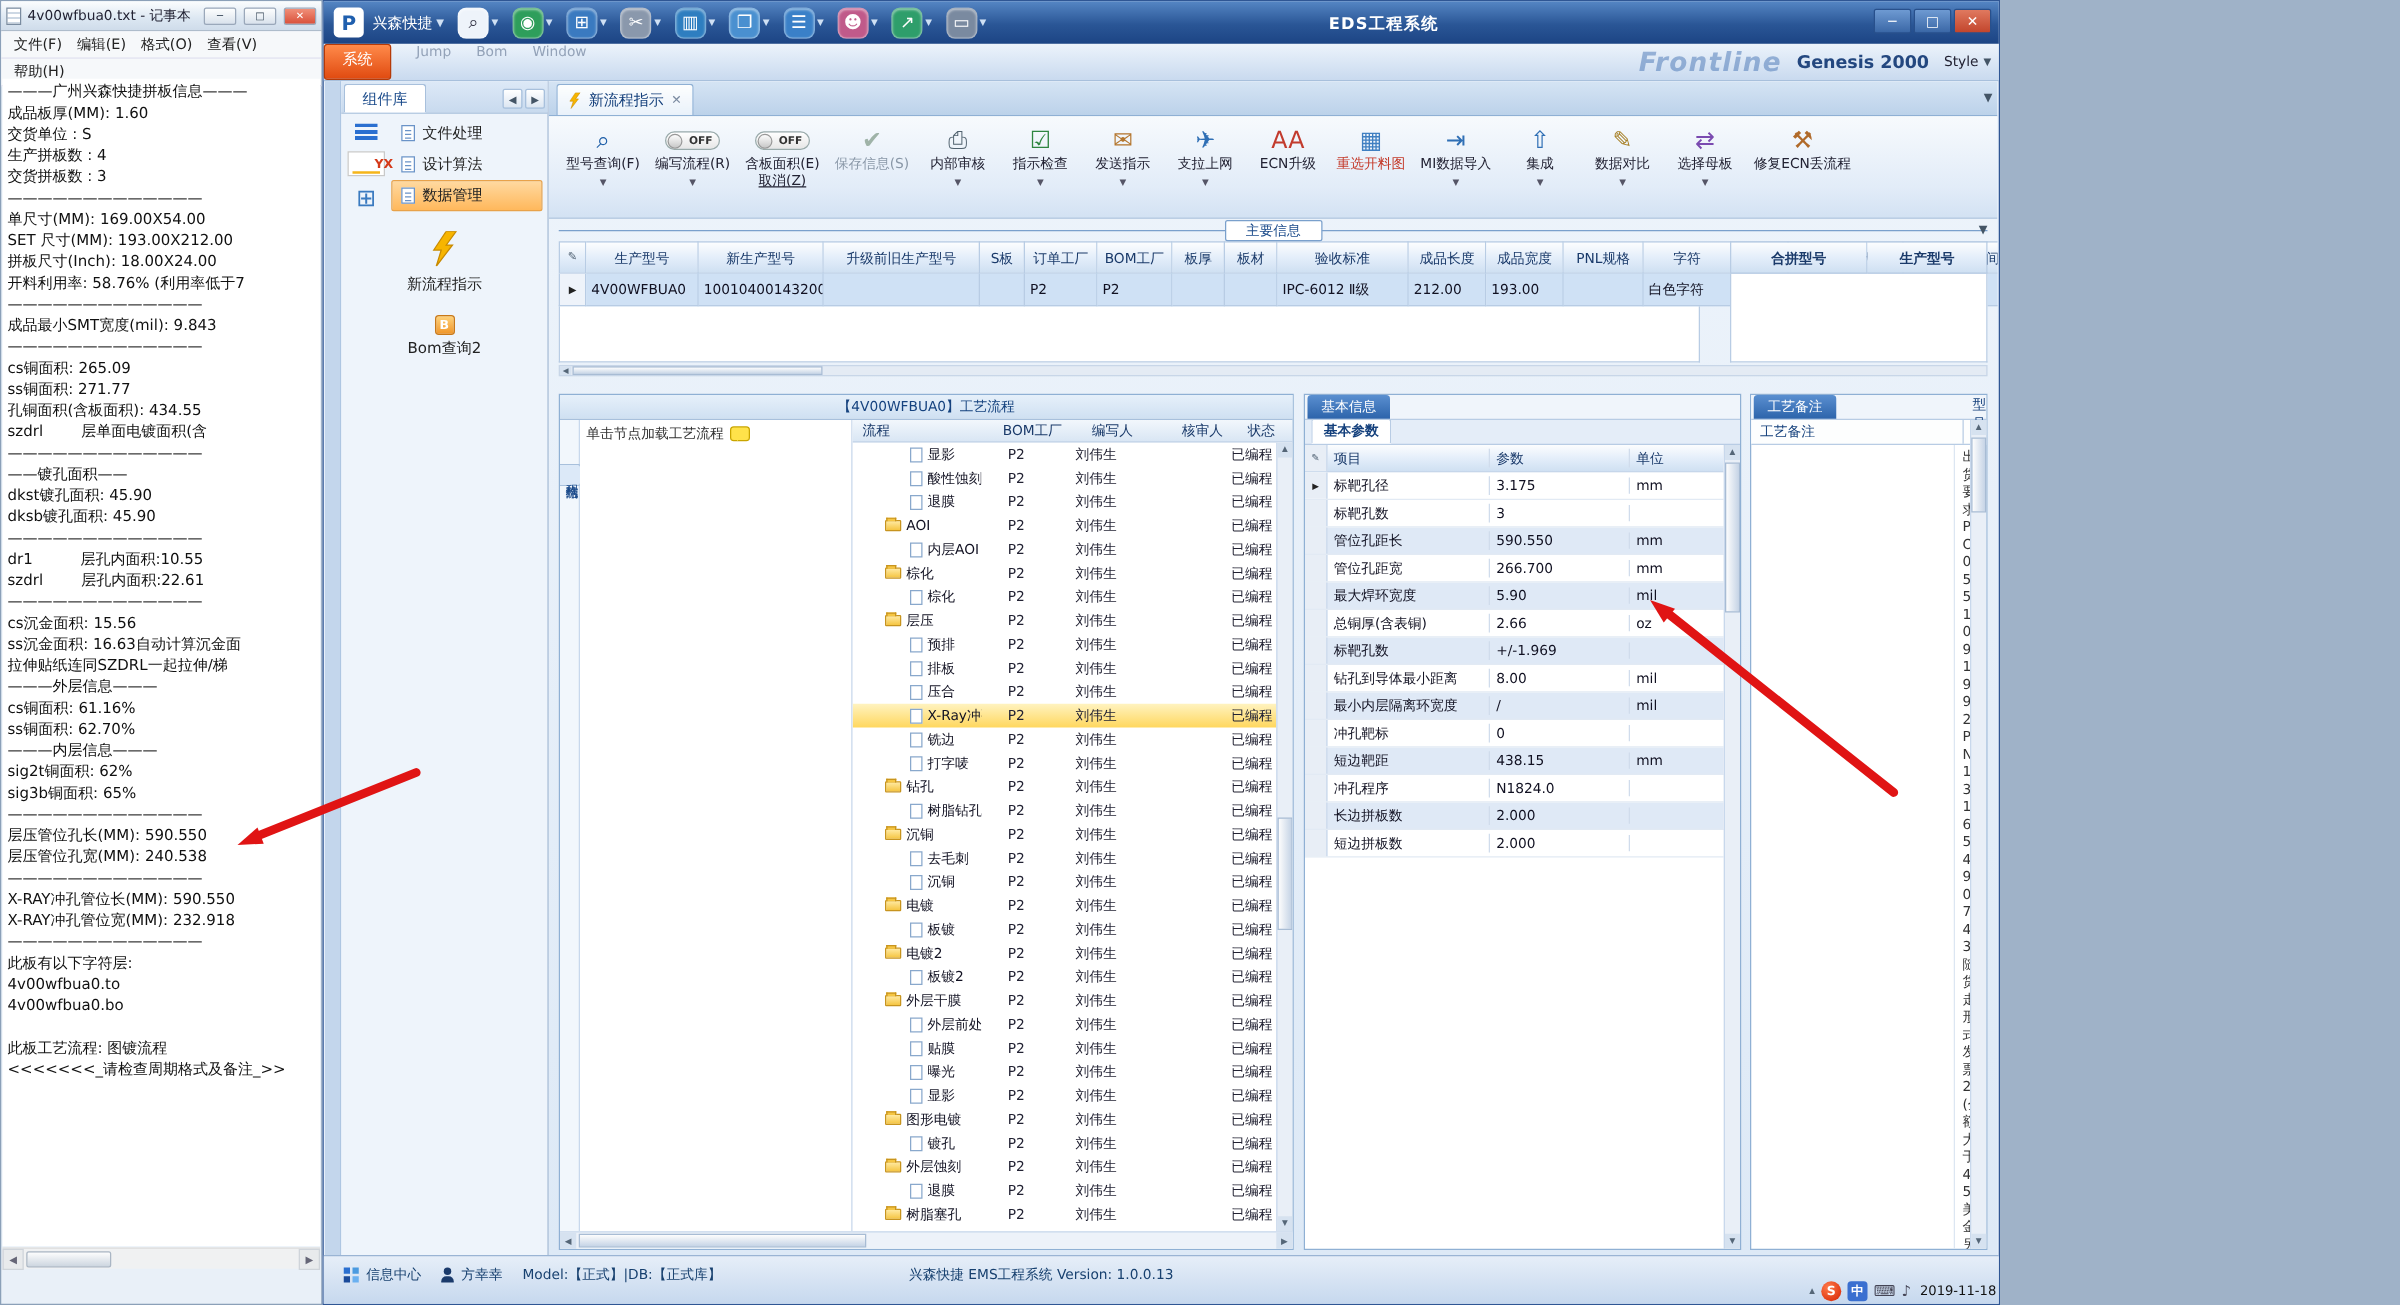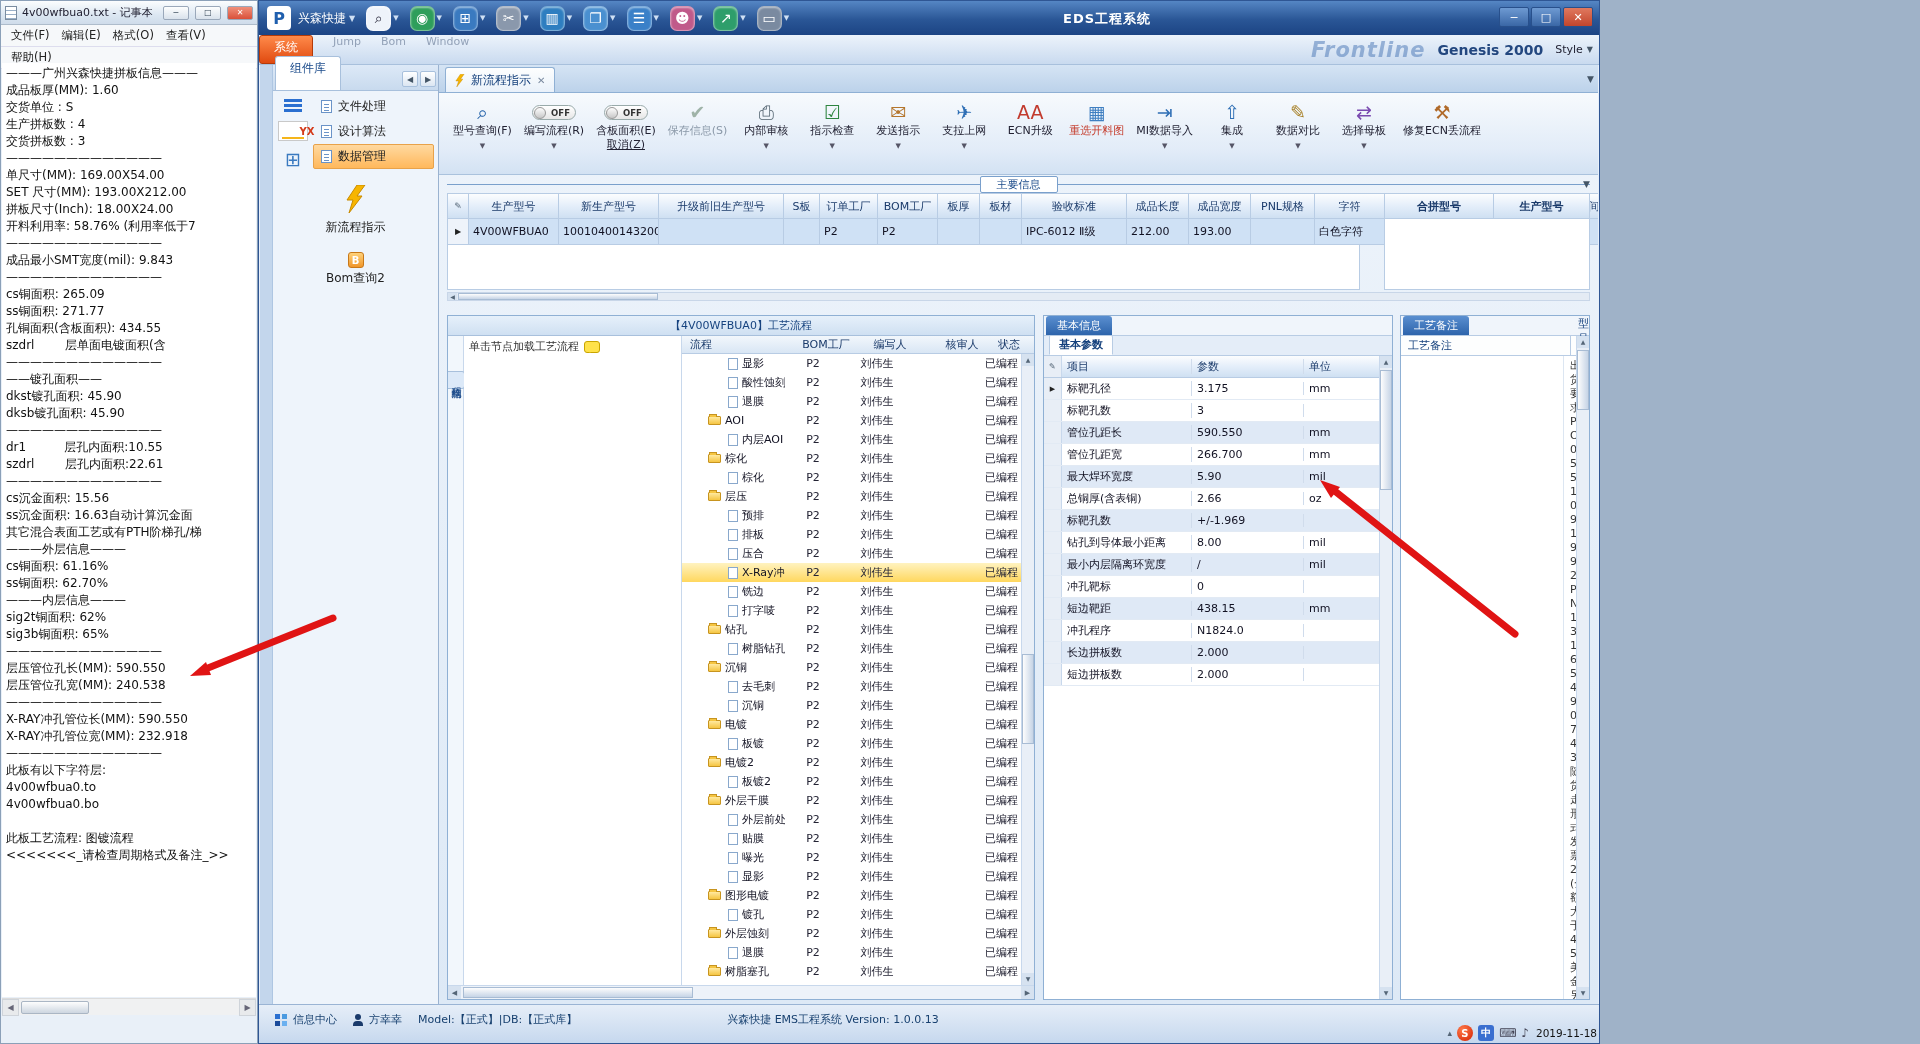--- a/index.html
+++ b/index.html
@@ -59,21 +59,21 @@
   .style-btn{font-size:11px;color:#223;display:flex;align-items:center;gap:4px;}
   .style-btn .dd{font-size:8px;color:#456;}
 
   .eds-body{position:absolute;top:64px;bottom:39px;left:1px;right:1px;display:flex;}
   .frame-strip{width:13px;background:#c3d6ec;border-right:1px solid #aec6e2;}
 
   
   .sidebar{width:166px;background:#eef4fb;border-right:1px solid #9ab2d0;display:flex;flex-direction:column;}
   .sb-tabs{height:26px;display:flex;align-items:flex-end;background:linear-gradient(#dde9f7,#c8daee);
     border-bottom:1px solid #a8c0dc;padding:0 2px;}
-  .sb-tab{background:#fff;border:1px solid #a8c0dc;border-bottom:none;padding:3px 14px 13px;font-size:12px;
+  .sb-tab{background:#fff;border:1px solid #a8c0dc;border-bottom:none;padding:3px 14px 2px;font-size:12px;
     color:#1a4a8a;border-radius:3px 3px 0 0;}
   .sb-arrows{margin-left:auto;display:flex;gap:2px;padding-bottom:3px;}
   .sb-arrow{width:16px;height:16px;font-size:8px;color:#456;background:linear-gradient(#fff,#dce6f2);
     border:1px solid #a8c0dc;border-radius:2px;display:flex;align-items:center;justify-content:center;}
   .sb-content{display:flex;padding-top:3px;}
   .sb-strip{width:40px;display:flex;flex-direction:column;align-items:center;gap:9px;padding-top:5px;}
   .hamburger{width:18px;height:13px;background:linear-gradient(#2a6fd0 0 3px,transparent 3px 5px,#2a6fd0 5px 8px,transparent 8px 10px,#2a6fd0 10px 13px);}
   .yx-logo{width:27px;height:20px;background:#fff;border:1px solid #c9c9c9;display:flex;align-items:center;justify-content:center;
     font-size:10px;font-weight:bold;color:#d43a1a;position:relative;padding-left:28px;}
   .yx-logo::after{content:"";position:absolute;bottom:1px;left:3px;right:3px;height:2px;background:#f5b51a;}
@@ -312,21 +312,21 @@
         <div class="np-line">—————————————</div>
         <div class="np-line">——镀孔面积——</div>
         <div class="np-line">dkst镀孔面积: 45.90</div>
         <div class="np-line">dksb镀孔面积: 45.90</div>
         <div class="np-line">—————————————</div>
         <div class="np-line">dr1          层孔内面积:10.55</div>
         <div class="np-line">szdrl        层孔内面积:22.61</div>
         <div class="np-line">—————————————</div>
         <div class="np-line">cs沉金面积: 15.56</div>
         <div class="np-line">ss沉金面积: 16.63自动计算沉金面</div>
-        <div class="np-line">其它混合表面工艺或有PTH阶梯孔/梯</div>
+        <div class="np-line">拉伸贴纸连同SZDRL一起拉伸/梯</div>
         <div class="np-line">———外层信息———</div>
         <div class="np-line">cs铜面积: 61.16%</div>
         <div class="np-line">ss铜面积: 62.70%</div>
         <div class="np-line">———内层信息———</div>
         <div class="np-line">sig2t铜面积: 62%</div>
         <div class="np-line">sig3b铜面积: 65%</div>
         <div class="np-line">—————————————</div>
         <div class="np-line">层压管位孔长(MM): 590.550</div>
         <div class="np-line">层压管位孔宽(MM): 240.538</div>
         <div class="np-line">—————————————</div>

